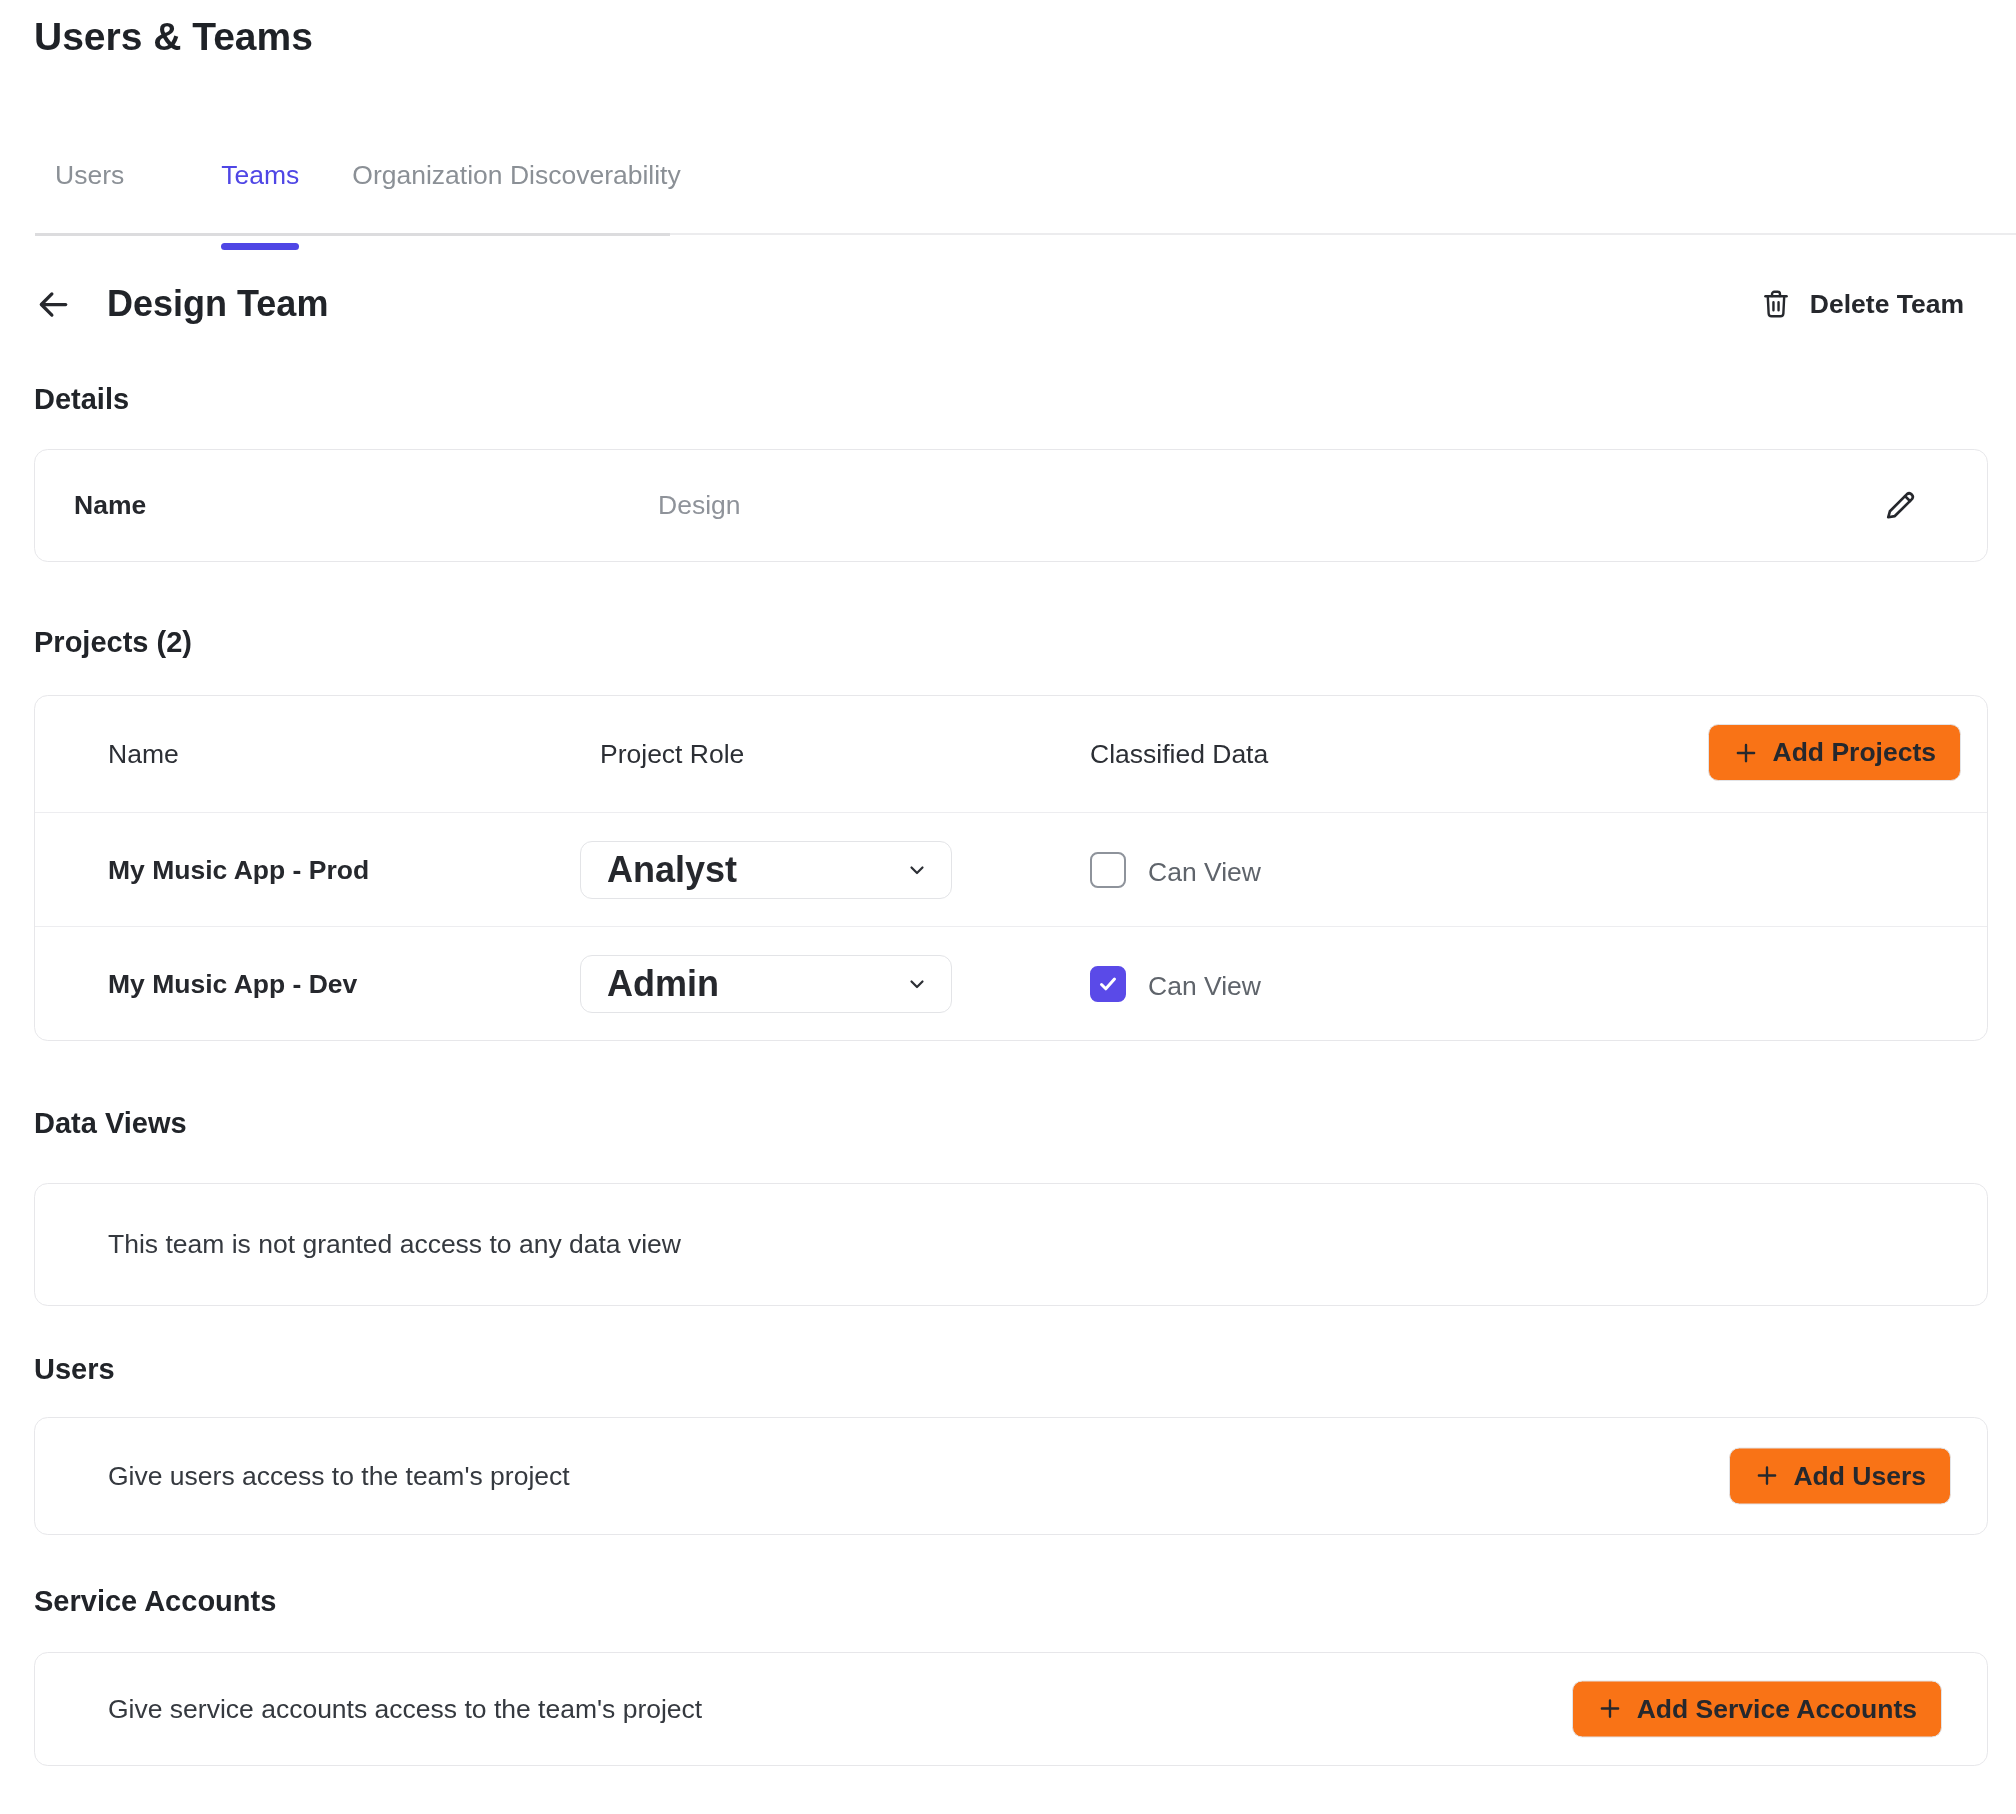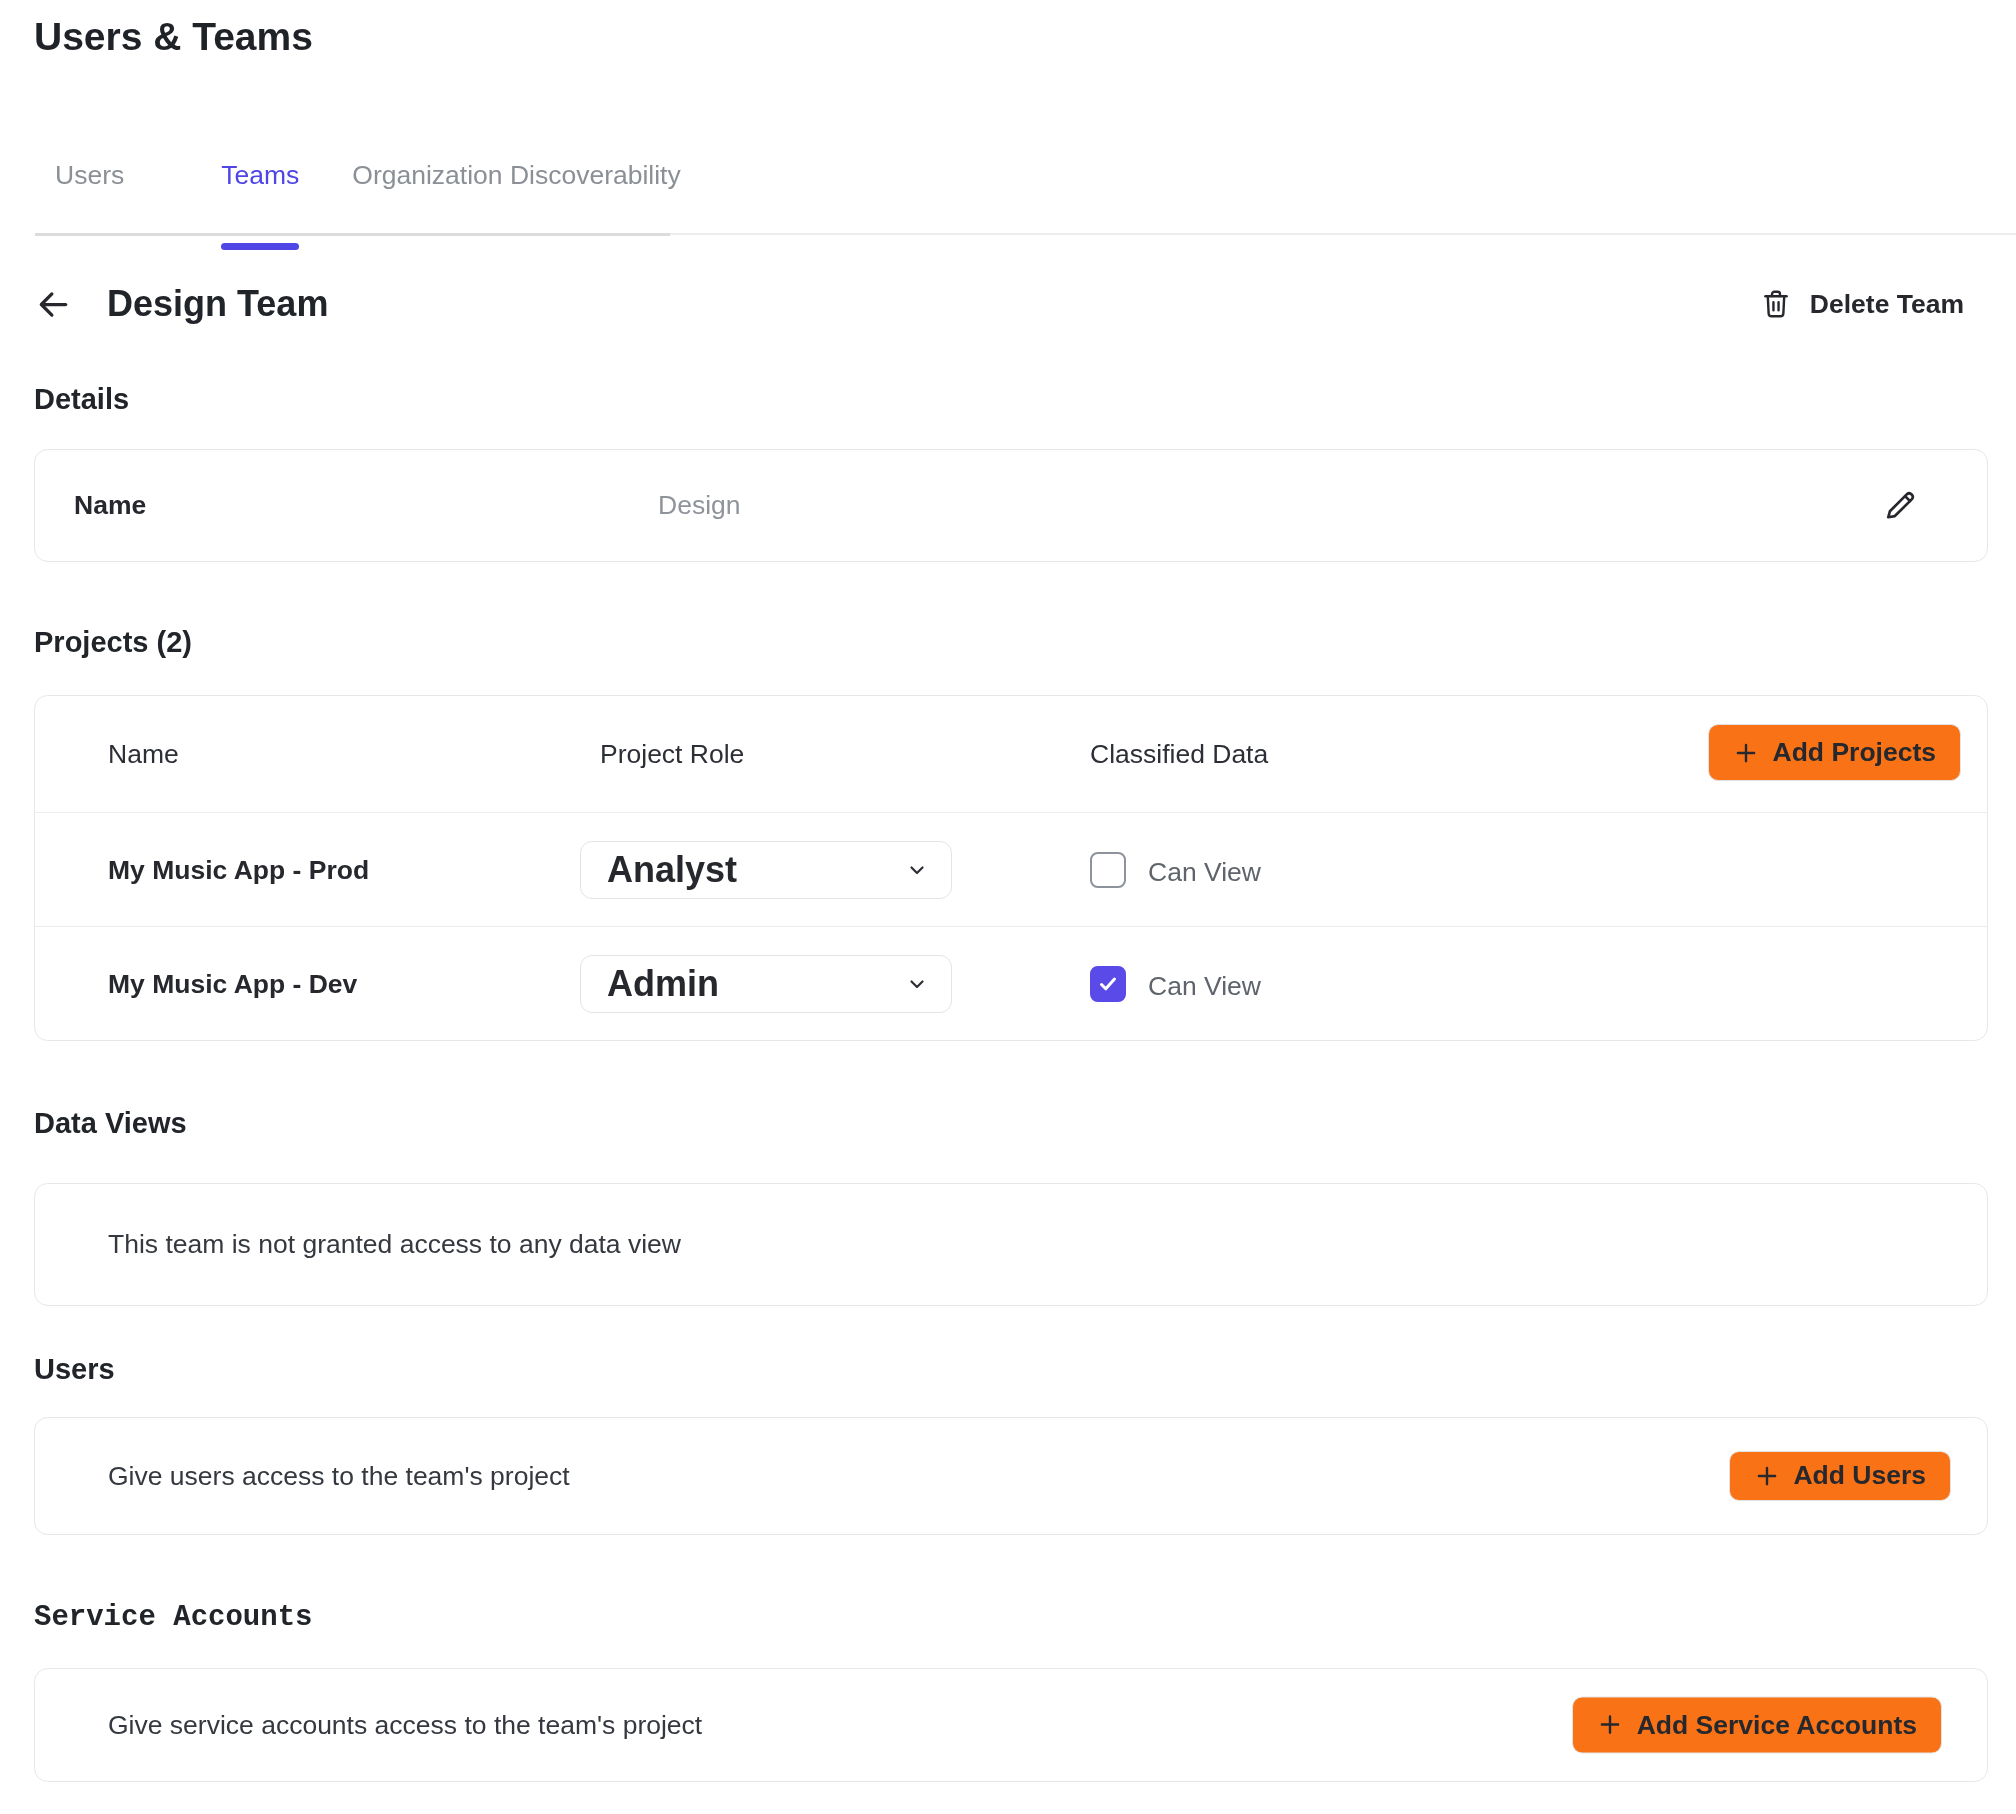--- a/index.html
+++ b/index.html
@@ -28,21 +28,21 @@
   .delete-team{display:flex;align-items:center;gap:17px;cursor:pointer;margin-right:19px;}
   .delete-team .label{font-size:26.5px;font-weight:bold;color:#26282d;}
   .icon{display:inline-flex;align-items:center;justify-content:center;}
 
   
   .section-heading{margin:0 0 0 34px;font-size:29px;font-weight:bold;color:#212429;line-height:1.1;}
   .mt-details{margin-top:45px;}
   .mt-projects{margin-top:65px;}
   .mt-dataviews{margin-top:67px;}
   .mt-users{margin-top:48px;}
-  .mt-sa{margin-top:67px;font-family:Liberation Mono, monospace;}
+  .mt-sa{margin-top:51px;}
 
   
   .card{margin:12px 29px 0 34px;border:1.7px solid #e7e7ea;border-radius:13.7px;background:#fff;position:relative;box-sizing:border-box;}
   .details-card{margin-top:33px;height:113px;}
   .projects-card{margin-top:36px;}
   .dv-card{margin-top:43px;height:123px;}
   .users-card{margin-top:31px;height:118px;}
   .sa-card{margin-top:34px;height:114px;}
 
   .flex-row{display:flex;align-items:center;height:100%;position:relative;}
@@ -74,21 +74,21 @@
   .checkbox .check{display:none;color:#fff;}
   .checkbox.checked{background:var(--checkbox-checked);border-color:var(--checkbox-checked);}
   .checkbox.checked .check{display:block;}
   .cb-label{font-size:26.5px;color:#5f646b;}
 
   
   .btn{display:flex;align-items:center;gap:13.7px;border:1.7px solid #e3e4e7;border-radius:10.3px;
        background:#f97316;cursor:pointer;font-family:inherit;font-size:26.5px;font-weight:bold;color:#26282d;
        padding:0 24px;height:57px;box-sizing:border-box;white-space:nowrap;}
   .add-projects-btn{position:absolute;right:26px;top:28px;}
-  .add-users-btn{position:absolute;right:36px;top:50%;transform:translateY(-50%);height:50px;}
+  .add-users-btn{position:absolute;right:36px;top:50%;transform:translateY(-50%);height:57px;}
   .add-sa-btn{position:absolute;right:45px;top:50%;transform:translateY(-50%);height:57px;}
 
   .empty-text{position:absolute;left:73px;top:50%;transform:translateY(-50%);
               font-size:26.5px;color:#35393f;}
 
   svg{display:block;}
 </style>
 </head>
 <body>
 

